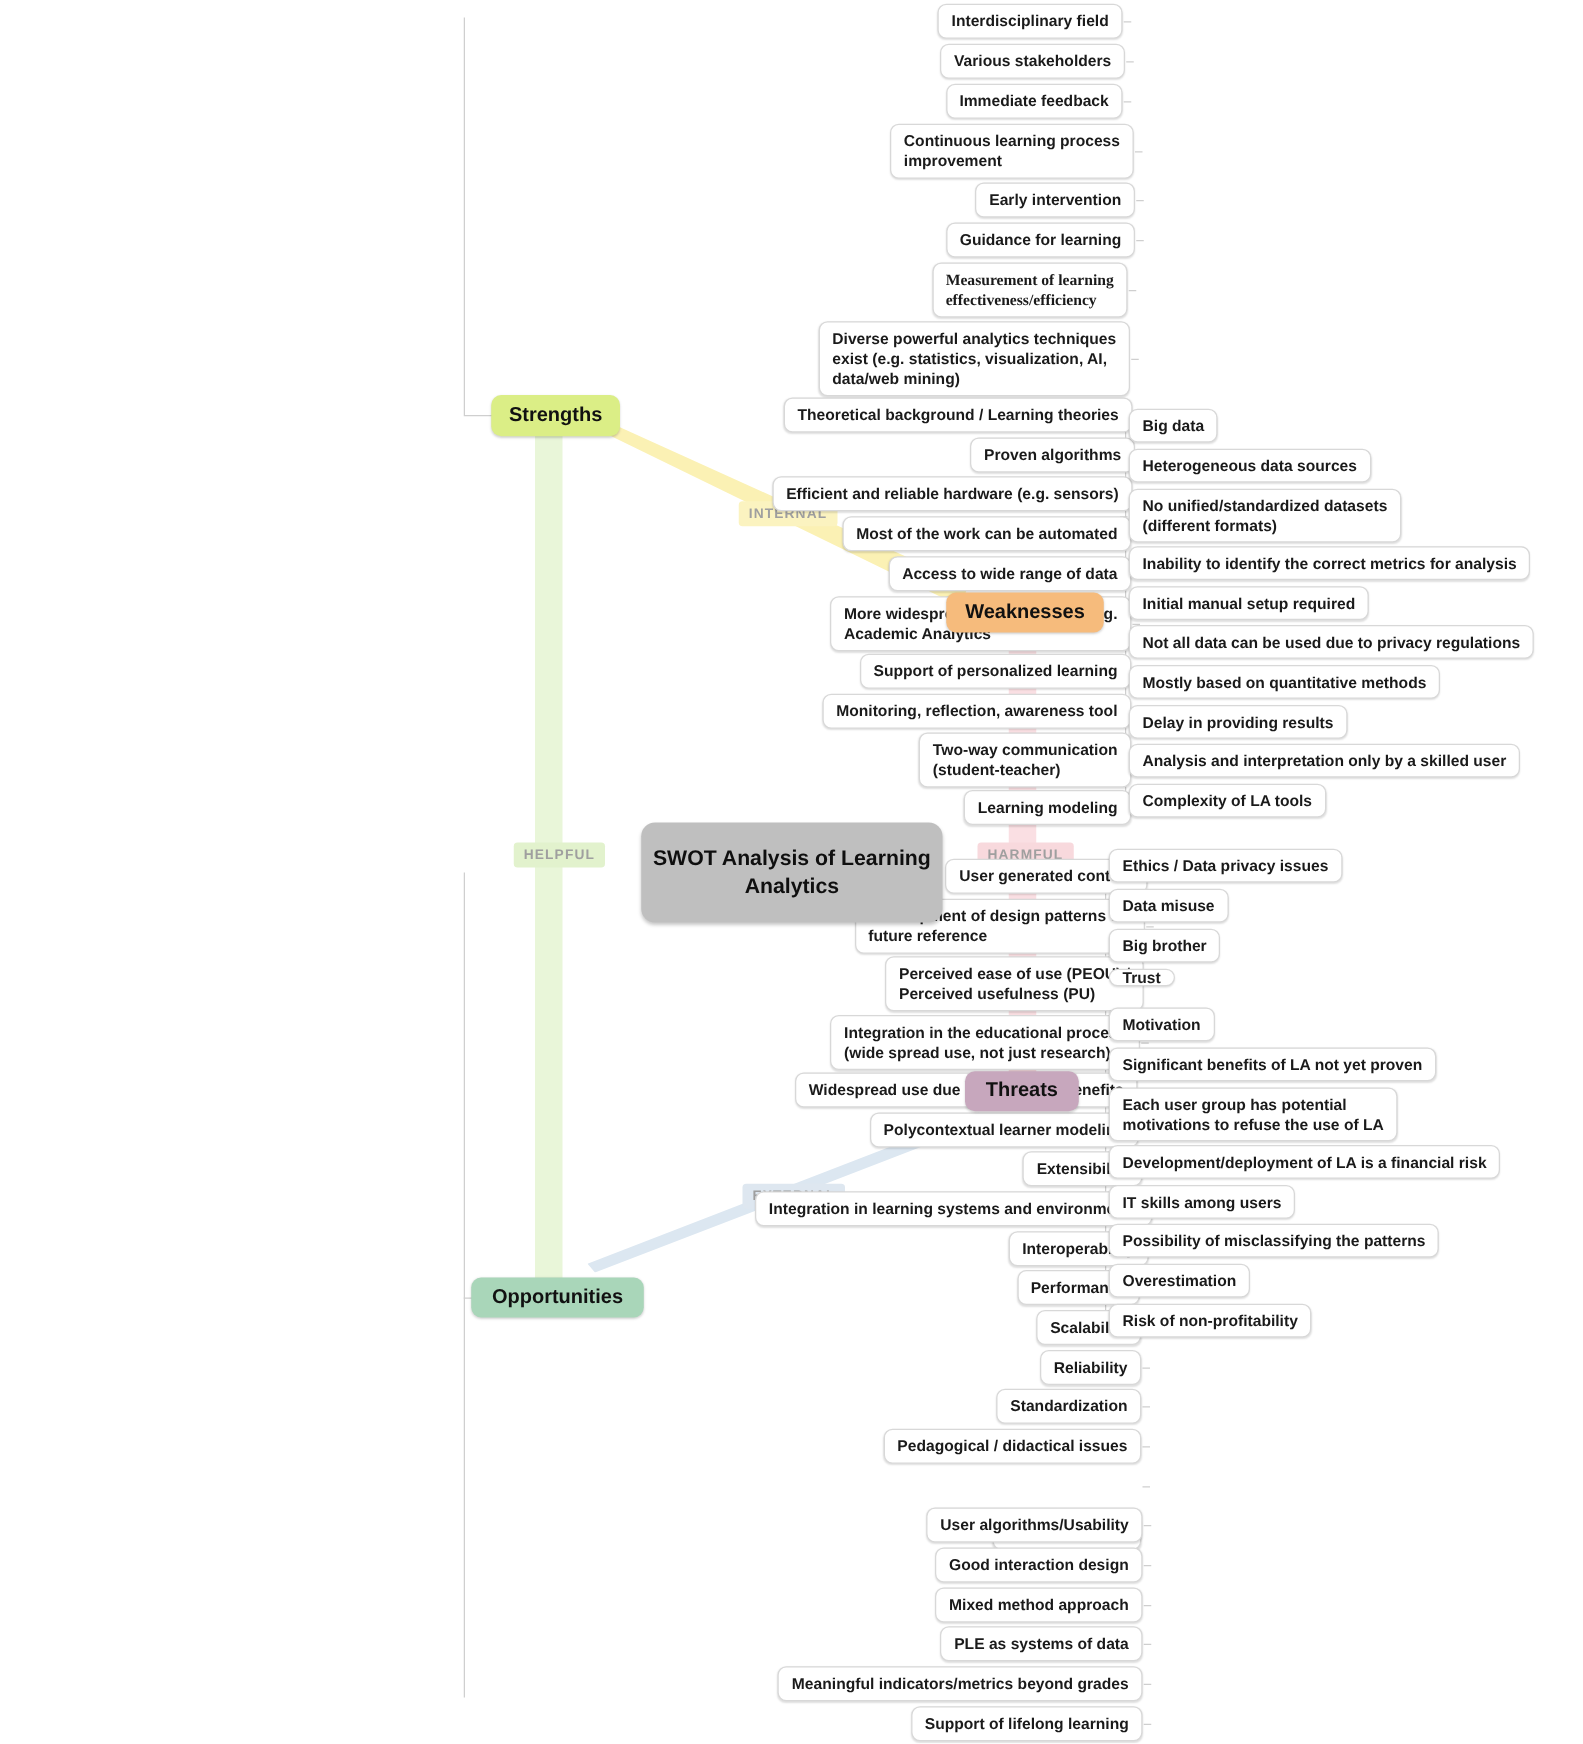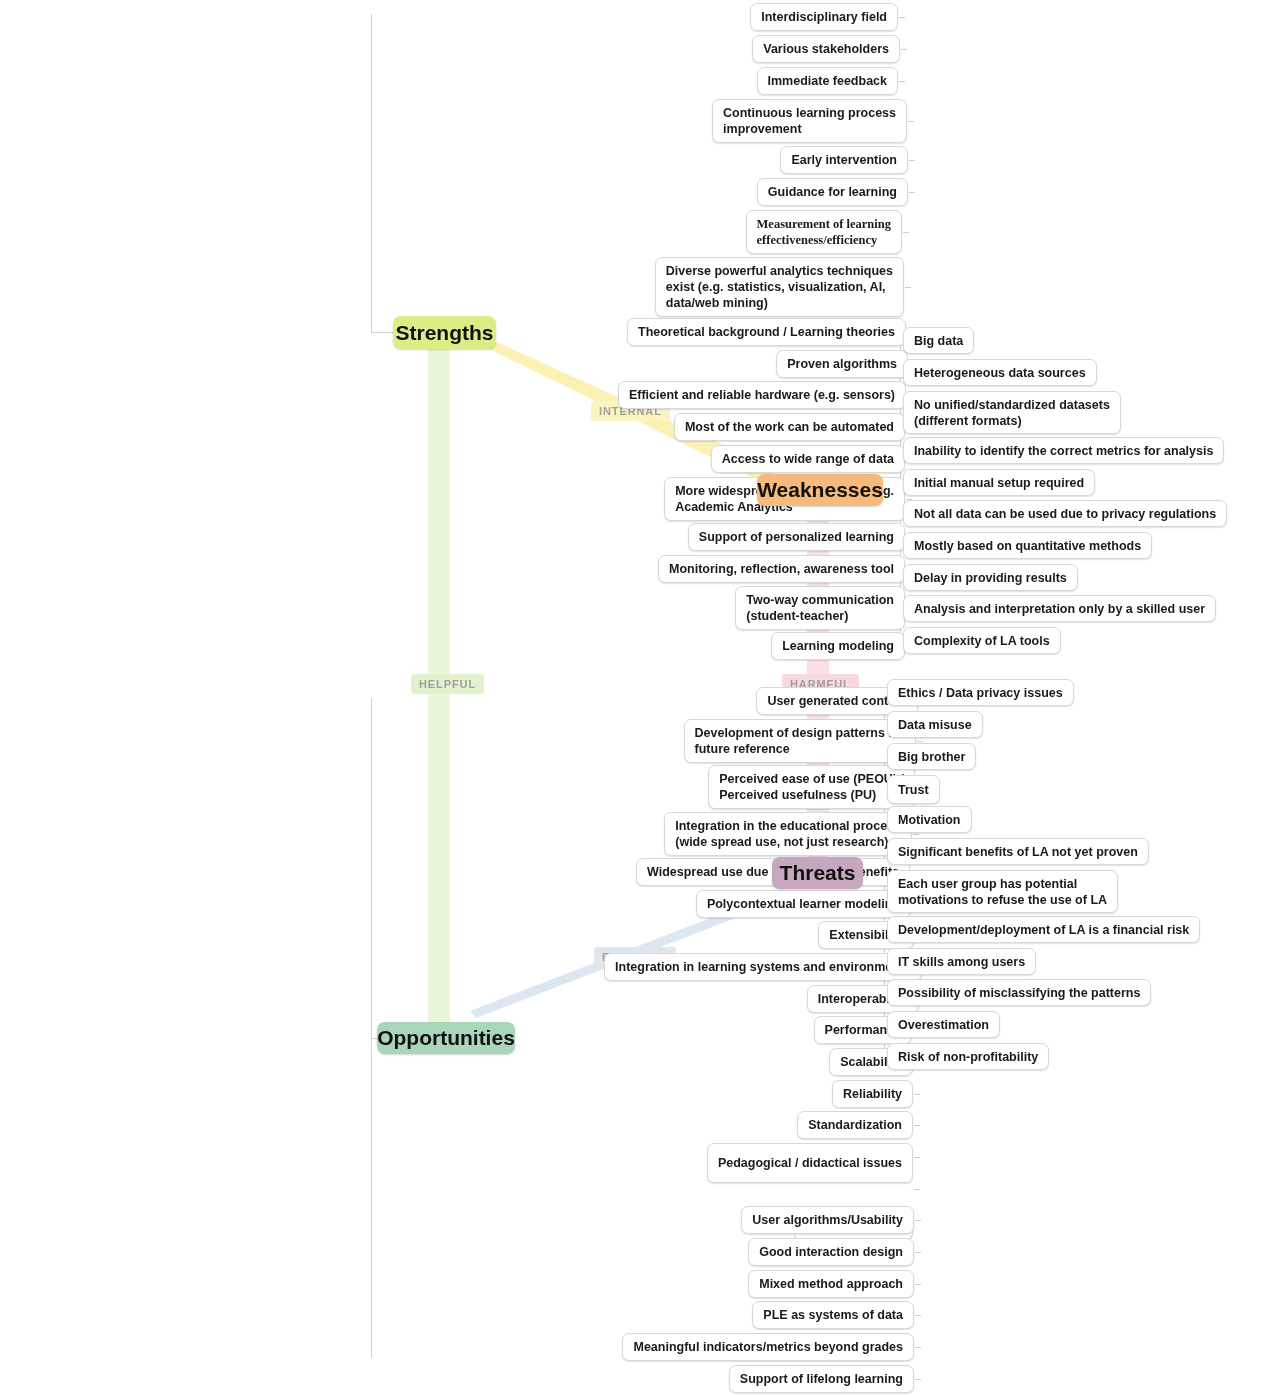--- a/index.html
+++ b/index.html
@@ -51,21 +51,21 @@
   .diag svg { display: block; }
 
   
   .cat-box {
     position: absolute;
     z-index: 5;
     display: flex;
     align-items: center;
     justify-content: center;
     border-radius: 8px;
-    font-size: 21px;
+    font-size: 16px;
     font-weight: bold;
     color: #111111;
     box-shadow: 0 1px 2px rgba(0,0,0,0.18);
     white-space: nowrap;
   }
   .cat-strengths {
     left: 393px; top: 316px; width: 103px; height: 33px;
     background: #dbee86;
   }
   .cat-weaknesses {
@@ -171,20 +171,22 @@
   <div class="stub" style="left:371px; top:332px; width:23px;"></div>
   <div class="stub" style="left:371px; top:1038px; width:7px;"></div>
   <div class="stub" style="left:884px; top:490px; width:17px;"></div>
   <div class="stub" style="left:863px; top:873px; width:22px;"></div>
 
   <div class="cat-box cat-strengths">Strengths</div>
   <div class="cat-box cat-weaknesses">Weaknesses</div>
   <div class="cat-box cat-threats">Threats</div>
   <div class="cat-box cat-opportunities">Opportunities</div>
 
+  <div class="center-node">SWOT Analysis of
+Learning Analytics</div>
 
   <div id="leaves">
       <div class="leaf" style="top: 3px; height: 28px; right: 368px; justify-content: flex-end; text-align: left;">Interdisciplinary field</div>
       <div class="stub" style="top: 17px; width: 6px; right: 361px;"></div>
       <div class="leaf" style="top: 35px; height: 28px; right: 366px; justify-content: flex-end; text-align: left;">Various stakeholders</div>
       <div class="stub" style="top: 49px; width: 6px; right: 359px;"></div>
       <div class="leaf" style="top: 67px; height: 28px; right: 368px; justify-content: flex-end; text-align: left;">Immediate feedback</div>
       <div class="stub" style="top: 81px; width: 6px; right: 361px;"></div>
       <div class="leaf" style="top: 99px; height: 44px; right: 359px; justify-content: flex-end; text-align: left;">Continuous learning process
 improvement</div>
@@ -244,21 +246,21 @@
       <div class="leaf" style="top: 985px; height: 28px; right: 347px; justify-content: flex-end; text-align: left;">Interoperability</div>
       <div class="stub" style="top: 999px; width: 6px; right: 340px;"></div>
       <div class="leaf" style="top: 1016px; height: 28px; right: 354px; justify-content: flex-end; text-align: left;">Performance</div>
       <div class="stub" style="top: 1030px; width: 6px; right: 347px;"></div>
       <div class="leaf" style="top: 1048px; height: 28px; right: 353px; justify-content: flex-end; text-align: left;">Scalability</div>
       <div class="stub" style="top: 1062px; width: 6px; right: 346px;"></div>
       <div class="leaf" style="top: 1080px; height: 28px; right: 353px; justify-content: flex-end; text-align: left;">Reliability</div>
       <div class="stub" style="top: 1094px; width: 6px; right: 346px;"></div>
       <div class="leaf" style="top: 1111px; height: 28px; right: 353px; justify-content: flex-end; text-align: left;">Standardization</div>
       <div class="stub" style="top: 1125px; width: 6px; right: 346px;"></div>
-      <div class="leaf" style="top: 1143px; height: 40px; right: 353px; justify-content: flex-end; text-align: center;">Pedagogical / didactical issues</div>
+      <div class="leaf" style="top: 1143px; height: 28px; right: 353px; justify-content: flex-end; text-align: center;">Pedagogical / didactical issues</div>
       <div class="stub" style="top: 1157px; width: 6px; right: 346px;"></div>
       <div class="leaf" style="top: 1175px; height: 28px; right: 353px; justify-content: flex-end; text-align: left; margin-top: 37px;">User involvment</div>
       <div class="stub" style="top: 1189px; width: 6px; right: 346px;"></div>
       <div class="leaf" style="top: 1206px; height: 28px; right: 352px; justify-content: flex-end; text-align: left;">User algorithms/Usability</div>
       <div class="stub" style="top: 1220px; width: 6px; right: 345px;"></div>
       <div class="leaf" style="top: 1238px; height: 28px; right: 352px; justify-content: flex-end; text-align: left;">Good interaction design</div>
       <div class="stub" style="top: 1252px; width: 6px; right: 345px;"></div>
       <div class="leaf" style="top: 1270px; height: 28px; right: 352px; justify-content: flex-end; text-align: left;">Mixed method approach</div>
       <div class="stub" style="top: 1284px; width: 6px; right: 345px;"></div>
       <div class="leaf" style="top: 1301px; height: 28px; right: 352px; justify-content: flex-end; text-align: left;">PLE as systems of data</div>
@@ -287,21 +289,21 @@
       <div class="leaf" style="top: 595px; height: 27px; left: 903px; justify-content: flex-start; text-align: left;">Analysis and interpretation only by a skilled user</div>
       <div class="stub" style="top: 609px; width: 6px; left: 896px;"></div>
       <div class="leaf" style="top: 627px; height: 27px; left: 903px; justify-content: flex-start; text-align: left;">Complexity of LA tools</div>
       <div class="stub" style="top: 641px; width: 6px; left: 896px;"></div>
       <div class="leaf" style="top: 679px; height: 27px; left: 887px; justify-content: flex-start; text-align: left;">Ethics / Data privacy issues</div>
       <div class="stub" style="top: 693px; width: 6px; left: 880px;"></div>
       <div class="leaf" style="top: 711px; height: 27px; left: 887px; justify-content: flex-start; text-align: left;">Data misuse</div>
       <div class="stub" style="top: 725px; width: 6px; left: 880px;"></div>
       <div class="leaf" style="top: 743px; height: 27px; left: 887px; justify-content: flex-start; text-align: left;">Big brother</div>
       <div class="stub" style="top: 757px; width: 6px; left: 880px;"></div>
-      <div class="leaf" style="top: 775px; height: 29px; left: 887px; justify-content: flex-start; text-align: left;">Trust</div>
+      <div class="leaf" style="top: 775px; height: 14px; left: 887px; justify-content: flex-start; text-align: left;">Trust</div>
       <div class="stub" style="top: 789px; width: 6px; left: 880px;"></div>
       <div class="leaf" style="top: 806px; height: 27px; left: 887px; justify-content: flex-start; text-align: left;">Motivation</div>
       <div class="stub" style="top: 820px; width: 6px; left: 880px;"></div>
       <div class="leaf" style="top: 838px; height: 27px; left: 887px; justify-content: flex-start; text-align: left;">Significant benefits of LA not yet proven</div>
       <div class="stub" style="top: 852px; width: 6px; left: 880px;"></div>
       <div class="leaf" style="top: 870px; height: 43px; left: 887px; justify-content: flex-start; text-align: left;">Each user group has potential
 motivations to refuse the use of LA</div>
       <div class="stub" style="top: 892px; width: 6px; left: 880px;"></div>
       <div class="leaf" style="top: 916px; height: 27px; left: 887px; justify-content: flex-start; text-align: left;">Development/deployment of LA is a financial risk</div>
       <div class="stub" style="top: 930px; width: 6px; left: 880px;"></div>

